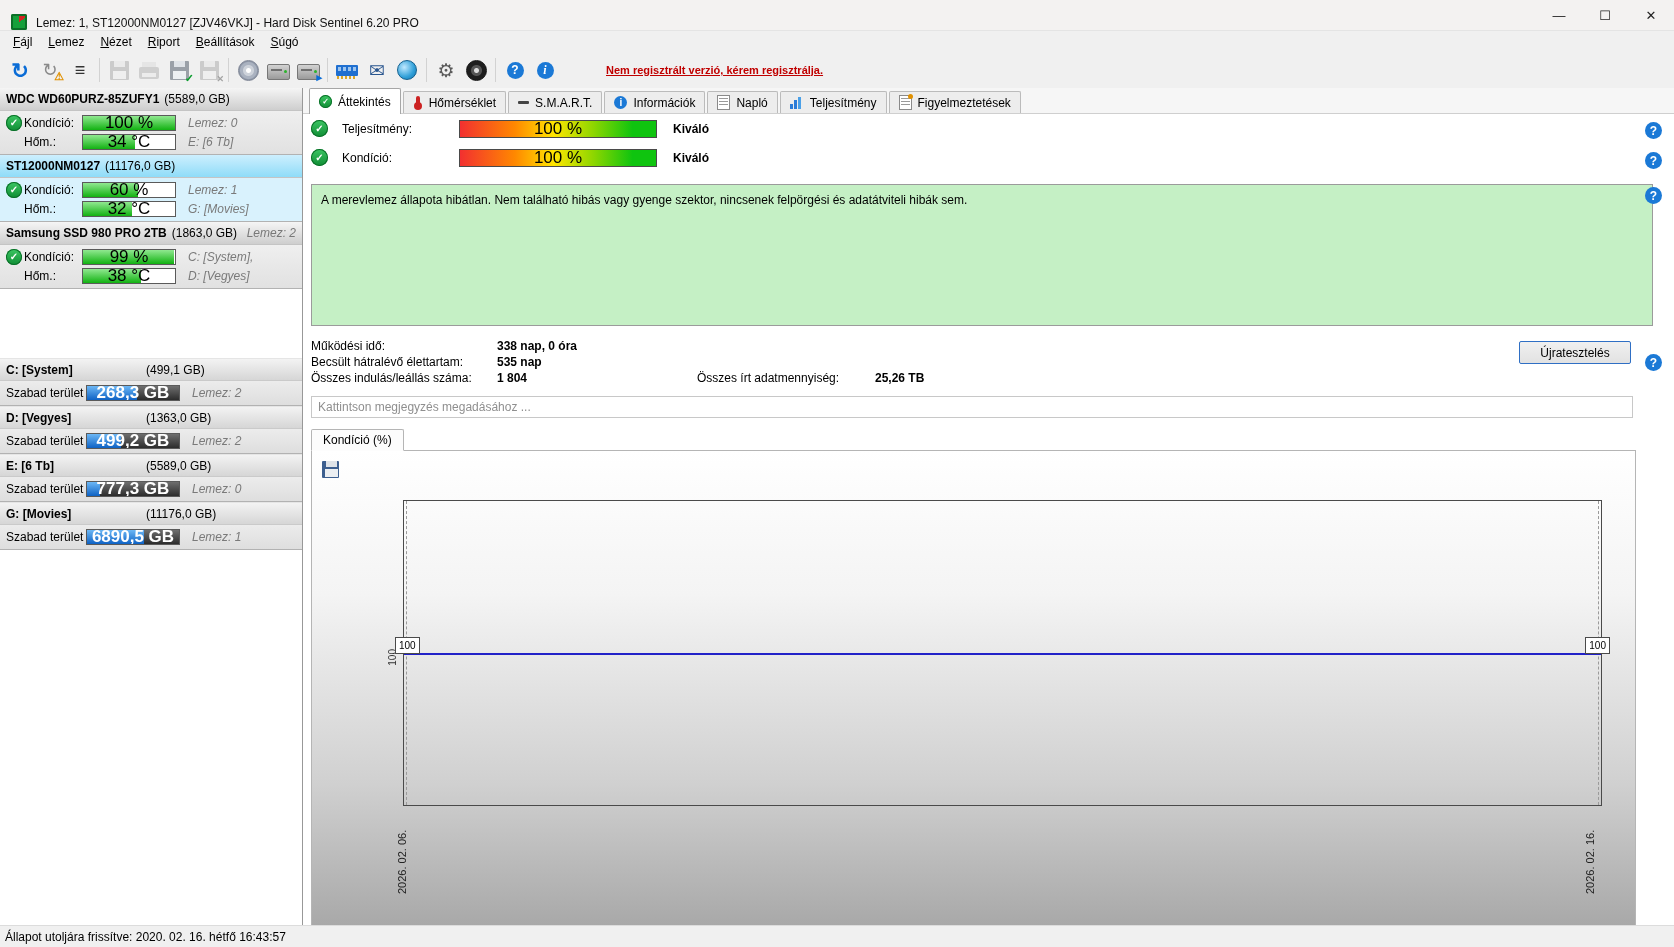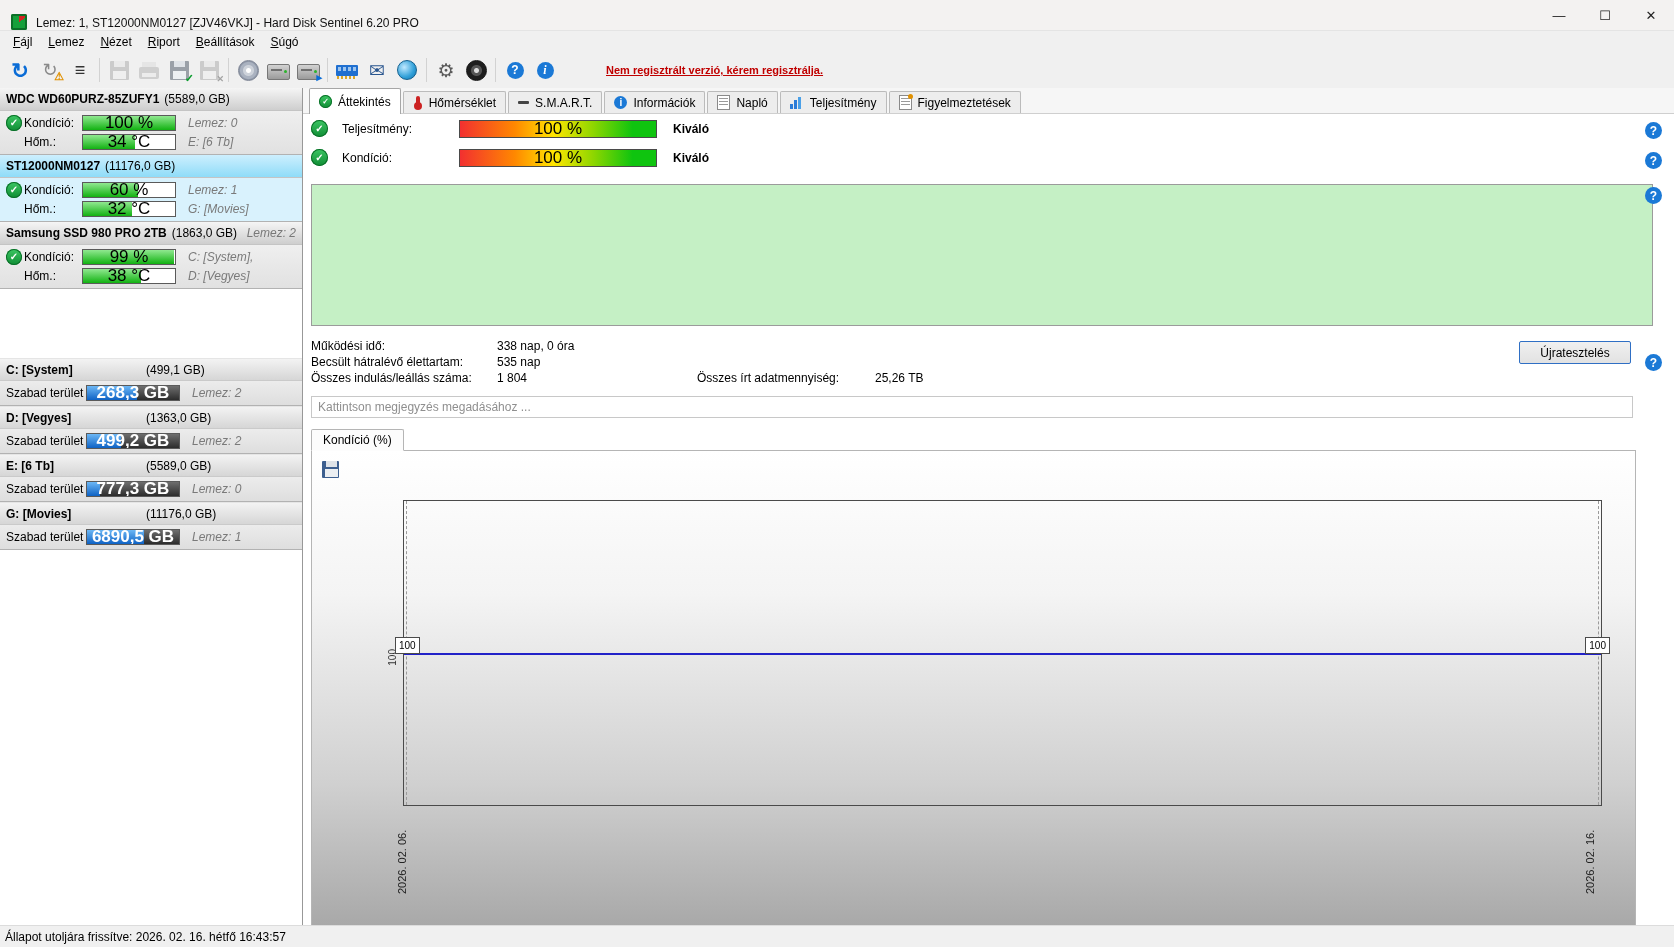--- a/index.html
+++ b/index.html
@@ -111,21 +111,21 @@
   .ov-row .chk{margin-right:14px}
   .ov-label{width:117px}
   .bar.mainbar{width:196px;height:16px;border-color:#4a4a4a}
   .rating{font-weight:bold;margin-left:16px}
   .status-box{margin-top:18px;width:1322px;height:126px;background:#c5f0c5;border:1px solid #9b9b9b;padding:7px 9px;line-height:1.45;overflow:hidden}
   .status-box p{margin:0 0 14px}
   .status-box p.b{font-weight:bold}
   .stats{margin-top:13px;position:relative;width:1322px;height:48px}
   .sr{display:flex;height:16px;}
   .sl{width:186px;flex:none}
-  .sv{font-weight:normal}
+  .sv{font-weight:bold}
   .sv.w{width:200px;flex:none}
   .sl4{width:178px;flex:none}
   .retest{position:absolute;right:2px;top:2px;width:112px;height:23px;background:linear-gradient(#f0f0f0,#e2e2e2);border:1px solid #2f6fc4;border-radius:2px;font-family:inherit;font-size:12px;display:flex;align-items:center;justify-content:center;cursor:default}
   .comment{margin-top:9px;width:1322px;height:22px;border:1px solid #c8c8c8;padding:0 6px;font-family:inherit;font-size:12px;color:#333;display:block;box-sizing:border-box}
   .comment::placeholder{color:#8f8f8f}
   .help-abs{position:absolute;right:12px}
 
   
   .chart-tab{margin-top:11px;display:inline-block;padding:3px 11px;border:1px solid #b5b5b5;border-bottom:1px solid #fdfdfd;background:#fcfcfc;position:relative;z-index:2;border-radius:2px 2px 0 0}
   .chart-panel{margin-top:-1px;width:1325px;height:478px;border:1px solid #b5b5b5;position:relative;box-sizing:border-box;
@@ -447,20 +447,21 @@
         <span class="chk big">✓</span>
         <span class="ov-label">Kondíció:</span>
         <span class="bar mainbar">
             <span class="fill grad" style="width: 100%;"></span>
             <span class="bartext">100 %</span>
           </span>
         <span class="rating">Kiváló</span>
       </div>
 
       <div class="status-box">
+        <p>A merevlemez állapota hibátlan. Nem található hibás vagy gyenge szektor, nincsenek felpörgési és adatátviteli hibák sem.</p>
       </div>
 
       <div class="stats">
         <div class="sr">
           <span class="sl">Működési idő:</span>
           <span class="sv">338 nap, 0 óra</span>
         </div>
         <div class="sr">
           <span class="sl">Becsült hátralévő élettartam:</span>
           <span class="sv">535 nap</span>
@@ -496,16 +497,16 @@
     </div>
 
     <span class="circ help-abs" style="top:34px">?</span>
     <span class="circ help-abs" style="top:64px">?</span>
     <span class="circ help-abs" style="top:99px">?</span>
     <span class="circ help-abs" style="top:266px">?</span>
 
   </div>
 
   <div class="statusbar">
-    <span>Állapot utoljára frissítve: 2026. 02. 16. hétfő 16:43:57</span>
+    <span>Állapot utoljára frissítve: 2020. 02. 16. hétfő 16:43:57</span>
   </div>
 
 </div>
 
 </body></html>

